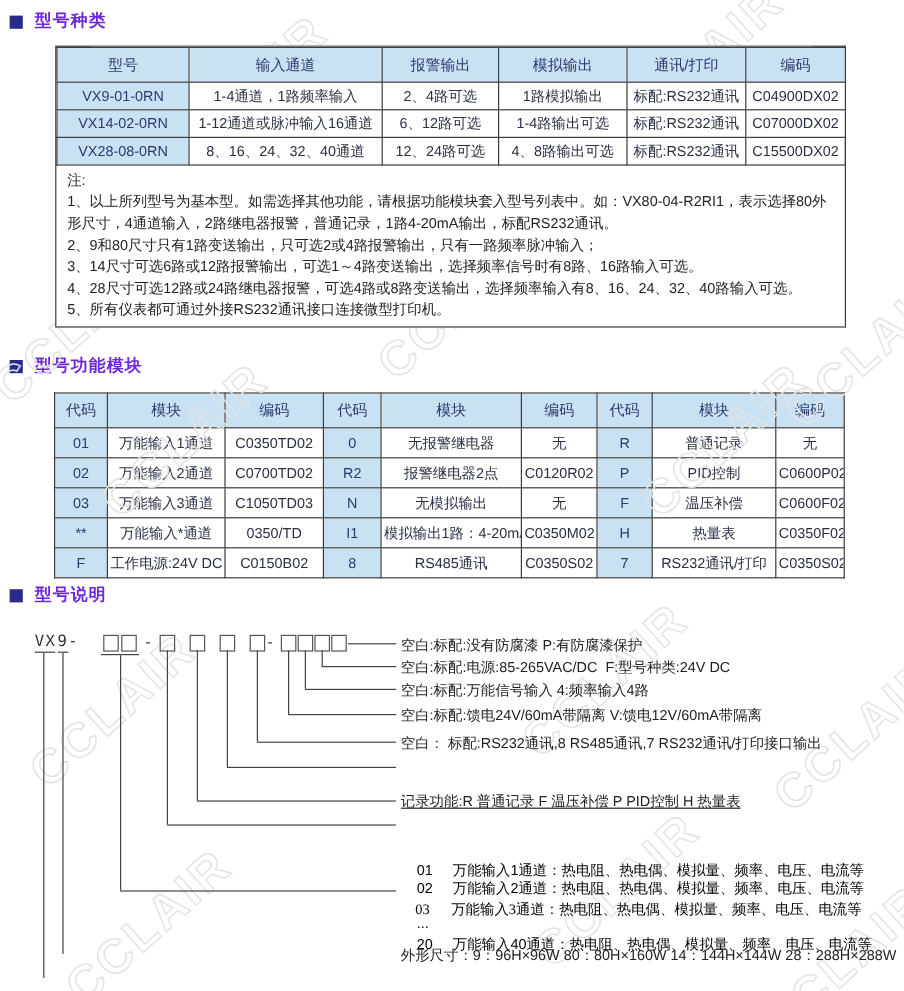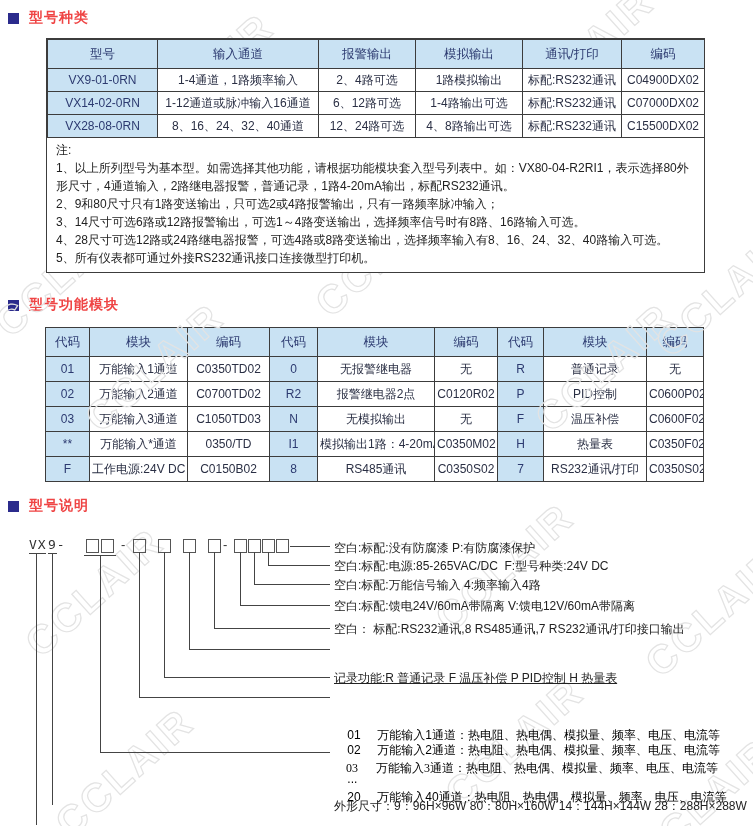--- a/index.html
+++ b/index.html
@@ -9,21 +9,21 @@
   }
   
   .wm{
     position:absolute;font-size:40px;font-weight:bold;letter-spacing:3px;
     color:transparent;-webkit-text-stroke:1.2px #e3e3e3;
     transform:rotate(-42deg);pointer-events:none;user-select:none;white-space:nowrap;
   }
   
   .sec-title{display:flex;align-items:center;gap:10px;margin-left:8px;height:20px;}
   .sec-sq{width:11px;height:11px;background:#2b2b8c;flex:0 0 auto;}
-  .sec-txt{font-size:14px;font-weight:bold;color:#ef4444;letter-spacing:1px;}
+  .sec-txt{font-size:14px;font-weight:bold;color:#6d28d9;letter-spacing:1px;}
   
   .boxed{margin-left:46px;width:657px;border:1px solid #3c3c3c;background:#fff;position:relative;}
   table{border-collapse:collapse;table-layout:fixed;background:#fff;}
   td,th{border:1px solid #3c3c3c;font-size:12px;font-weight:normal;
         text-align:center;vertical-align:middle;padding:1px 2px;overflow:hidden;white-space:nowrap;}
   th{background:#c9e2f3;color:#2c3a70;height:26px;font-size:12.5px;}
   td{color:#2a2f44;height:20px;}
   td.blue{background:#c9e2f3;color:#2c3a70;}
   #model-table{width:657px;border-radius:30px;}
   #module-table{margin-left:45px;width:658px;}
@@ -209,21 +209,21 @@
         <td class="blue">8</td>
         <td>RS485通讯</td>
         <td>C0350S02</td>
         <td class="blue">7</td>
         <td>RS232通讯/打印</td>
         <td>C0350S02</td>
       </tr>
     </tbody>
 </table>
 
-<div class="sec-title" style="margin-top:14px;">
+<div class="sec-title" style="margin-top:4px;">
   <span class="sec-sq"></span>
   <span class="sec-txt">型号说明</span>
 </div>
 
 <div id="diagram">
 
   <span class="dg-code" style="left:29px;">VX</span>
   <span class="dg-code" style="left:48px;">9-</span>
   <div class="dg-ul" style="left:29px;width:17px;top:21px;"></div>
   <div class="dg-ul" style="left:48px;width:9px;top:21px;"></div>

